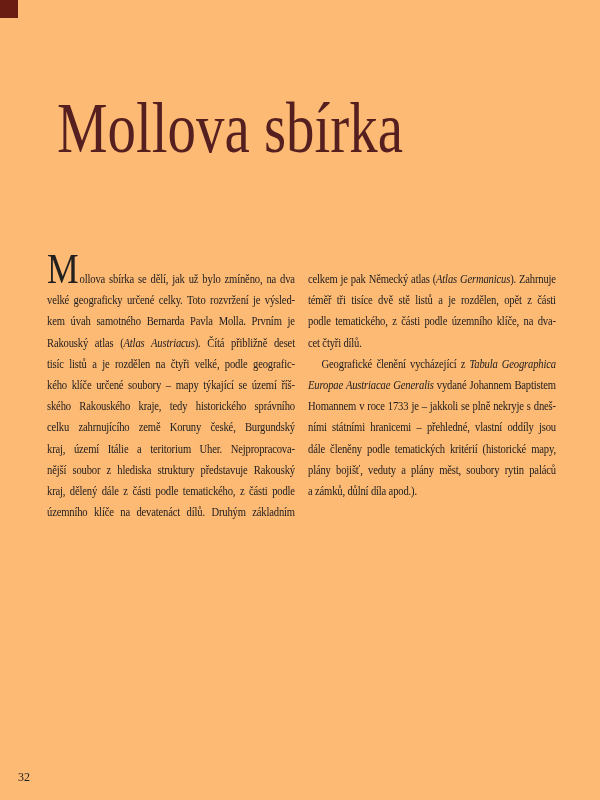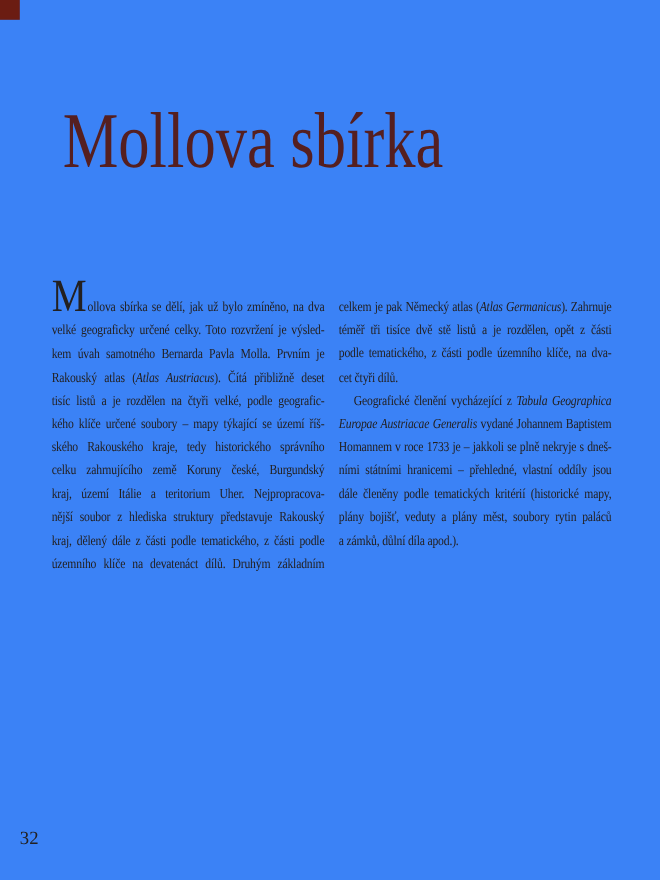--- a/index.html
+++ b/index.html
@@ -51,29 +51,29 @@
   .line i { font-style: italic; }
   .dropcap {
     font-size: 42px;
     line-height: 0;
     letter-spacing: 0;
     margin-right: 1px;
   }
   .pagenum {
     position: absolute;
     left: 18px;
-    top: 753px;
-    font-size: 17px;
+    top: 771px;
+    font-size: 12px;
     line-height: 1;
   }
 </style>
 </head>
 <body>
 
-<div class="page" style="background: #3b82f6;">
+<div class="page" style="background: #fdba74;">
   <div class="corner-square" style="background: rgb(107, 28, 18);"></div>
   <h1 class="title" style="color: rgb(85, 31, 32);">Mollova sbírka</h1>
   <div class="column left" id="col-left" style="color: rgb(35, 32, 32);">
       <div class="line"><span class="dropcap">M</span>ollova sbírka se dělí, jak už bylo zmíněno, na dva</div>
       <div class="line">velké geograficky určené celky. Toto rozvržení je výsled-</div>
       <div class="line">kem úvah samotného Bernarda Pavla Molla. Prvním je</div>
       <div class="line">Rakouský atlas (<i>Atlas Austriacus</i>). Čítá přibližně deset</div>
       <div class="line">tisíc listů a je rozdělen na čtyři velké, podle geografic-</div>
       <div class="line">kého klíče určené soubory – mapy týkající se území říš-</div>
       <div class="line">ského Rakouského kraje, tedy historického správního</div>

